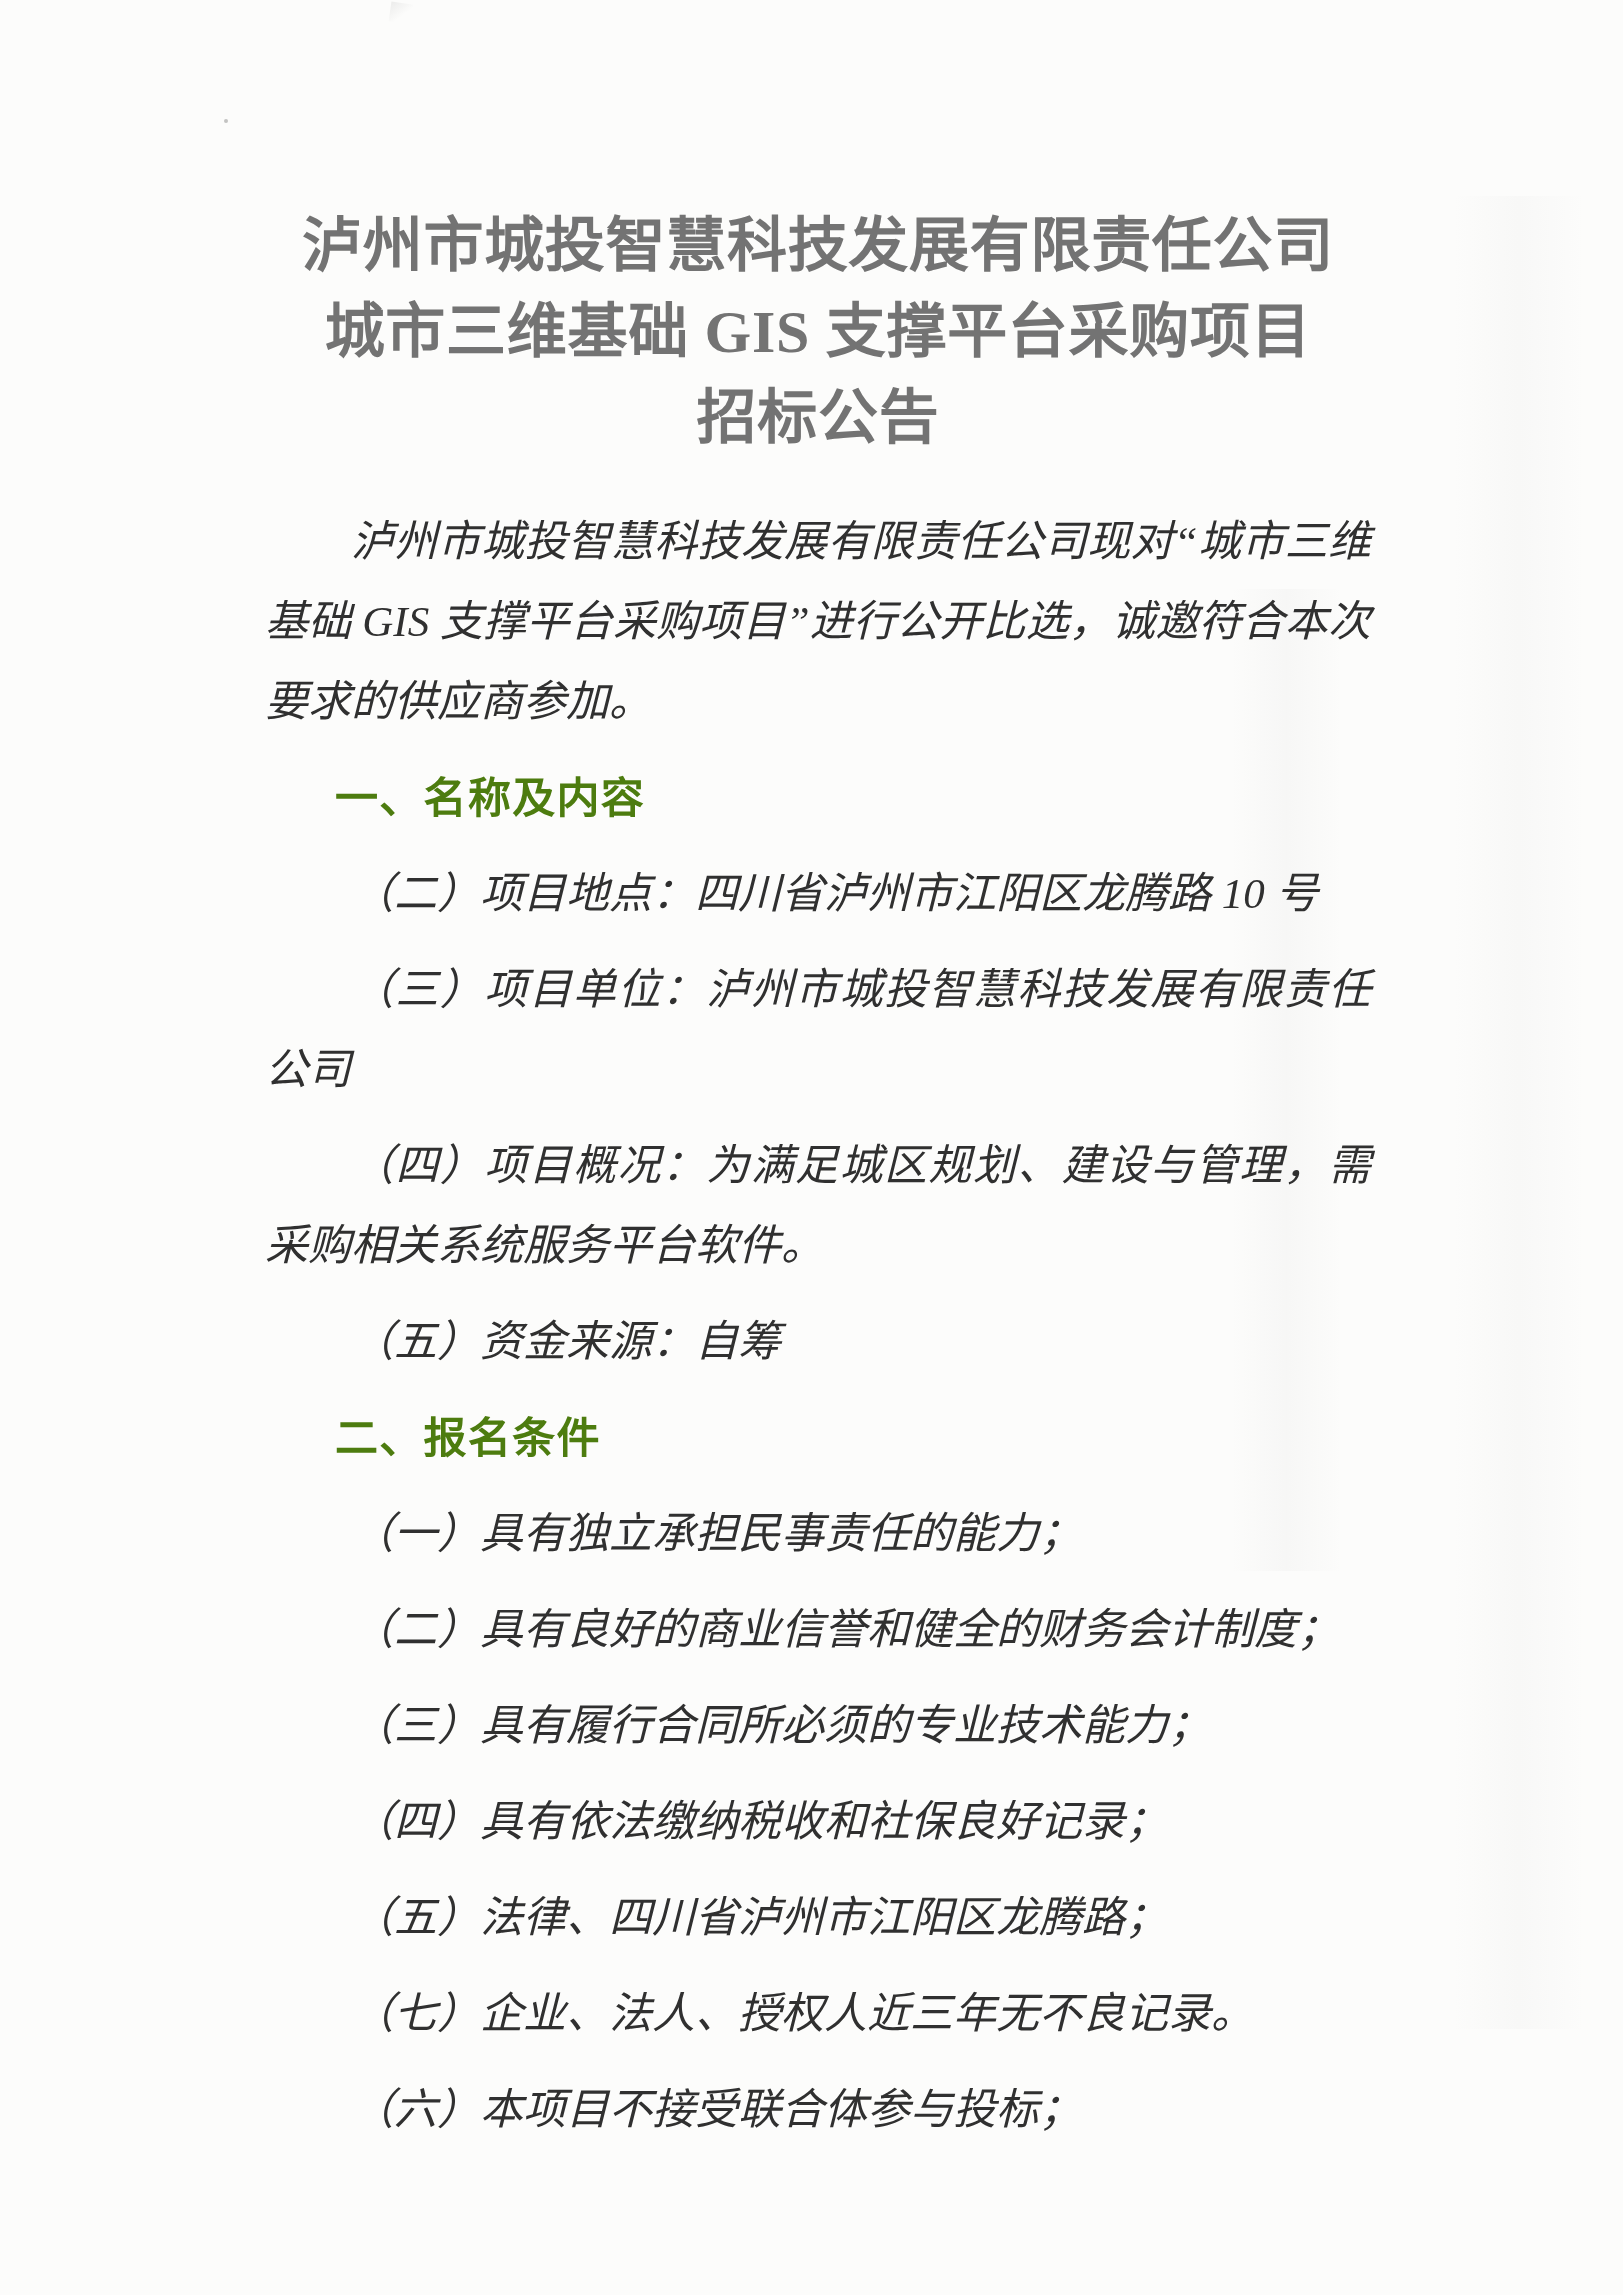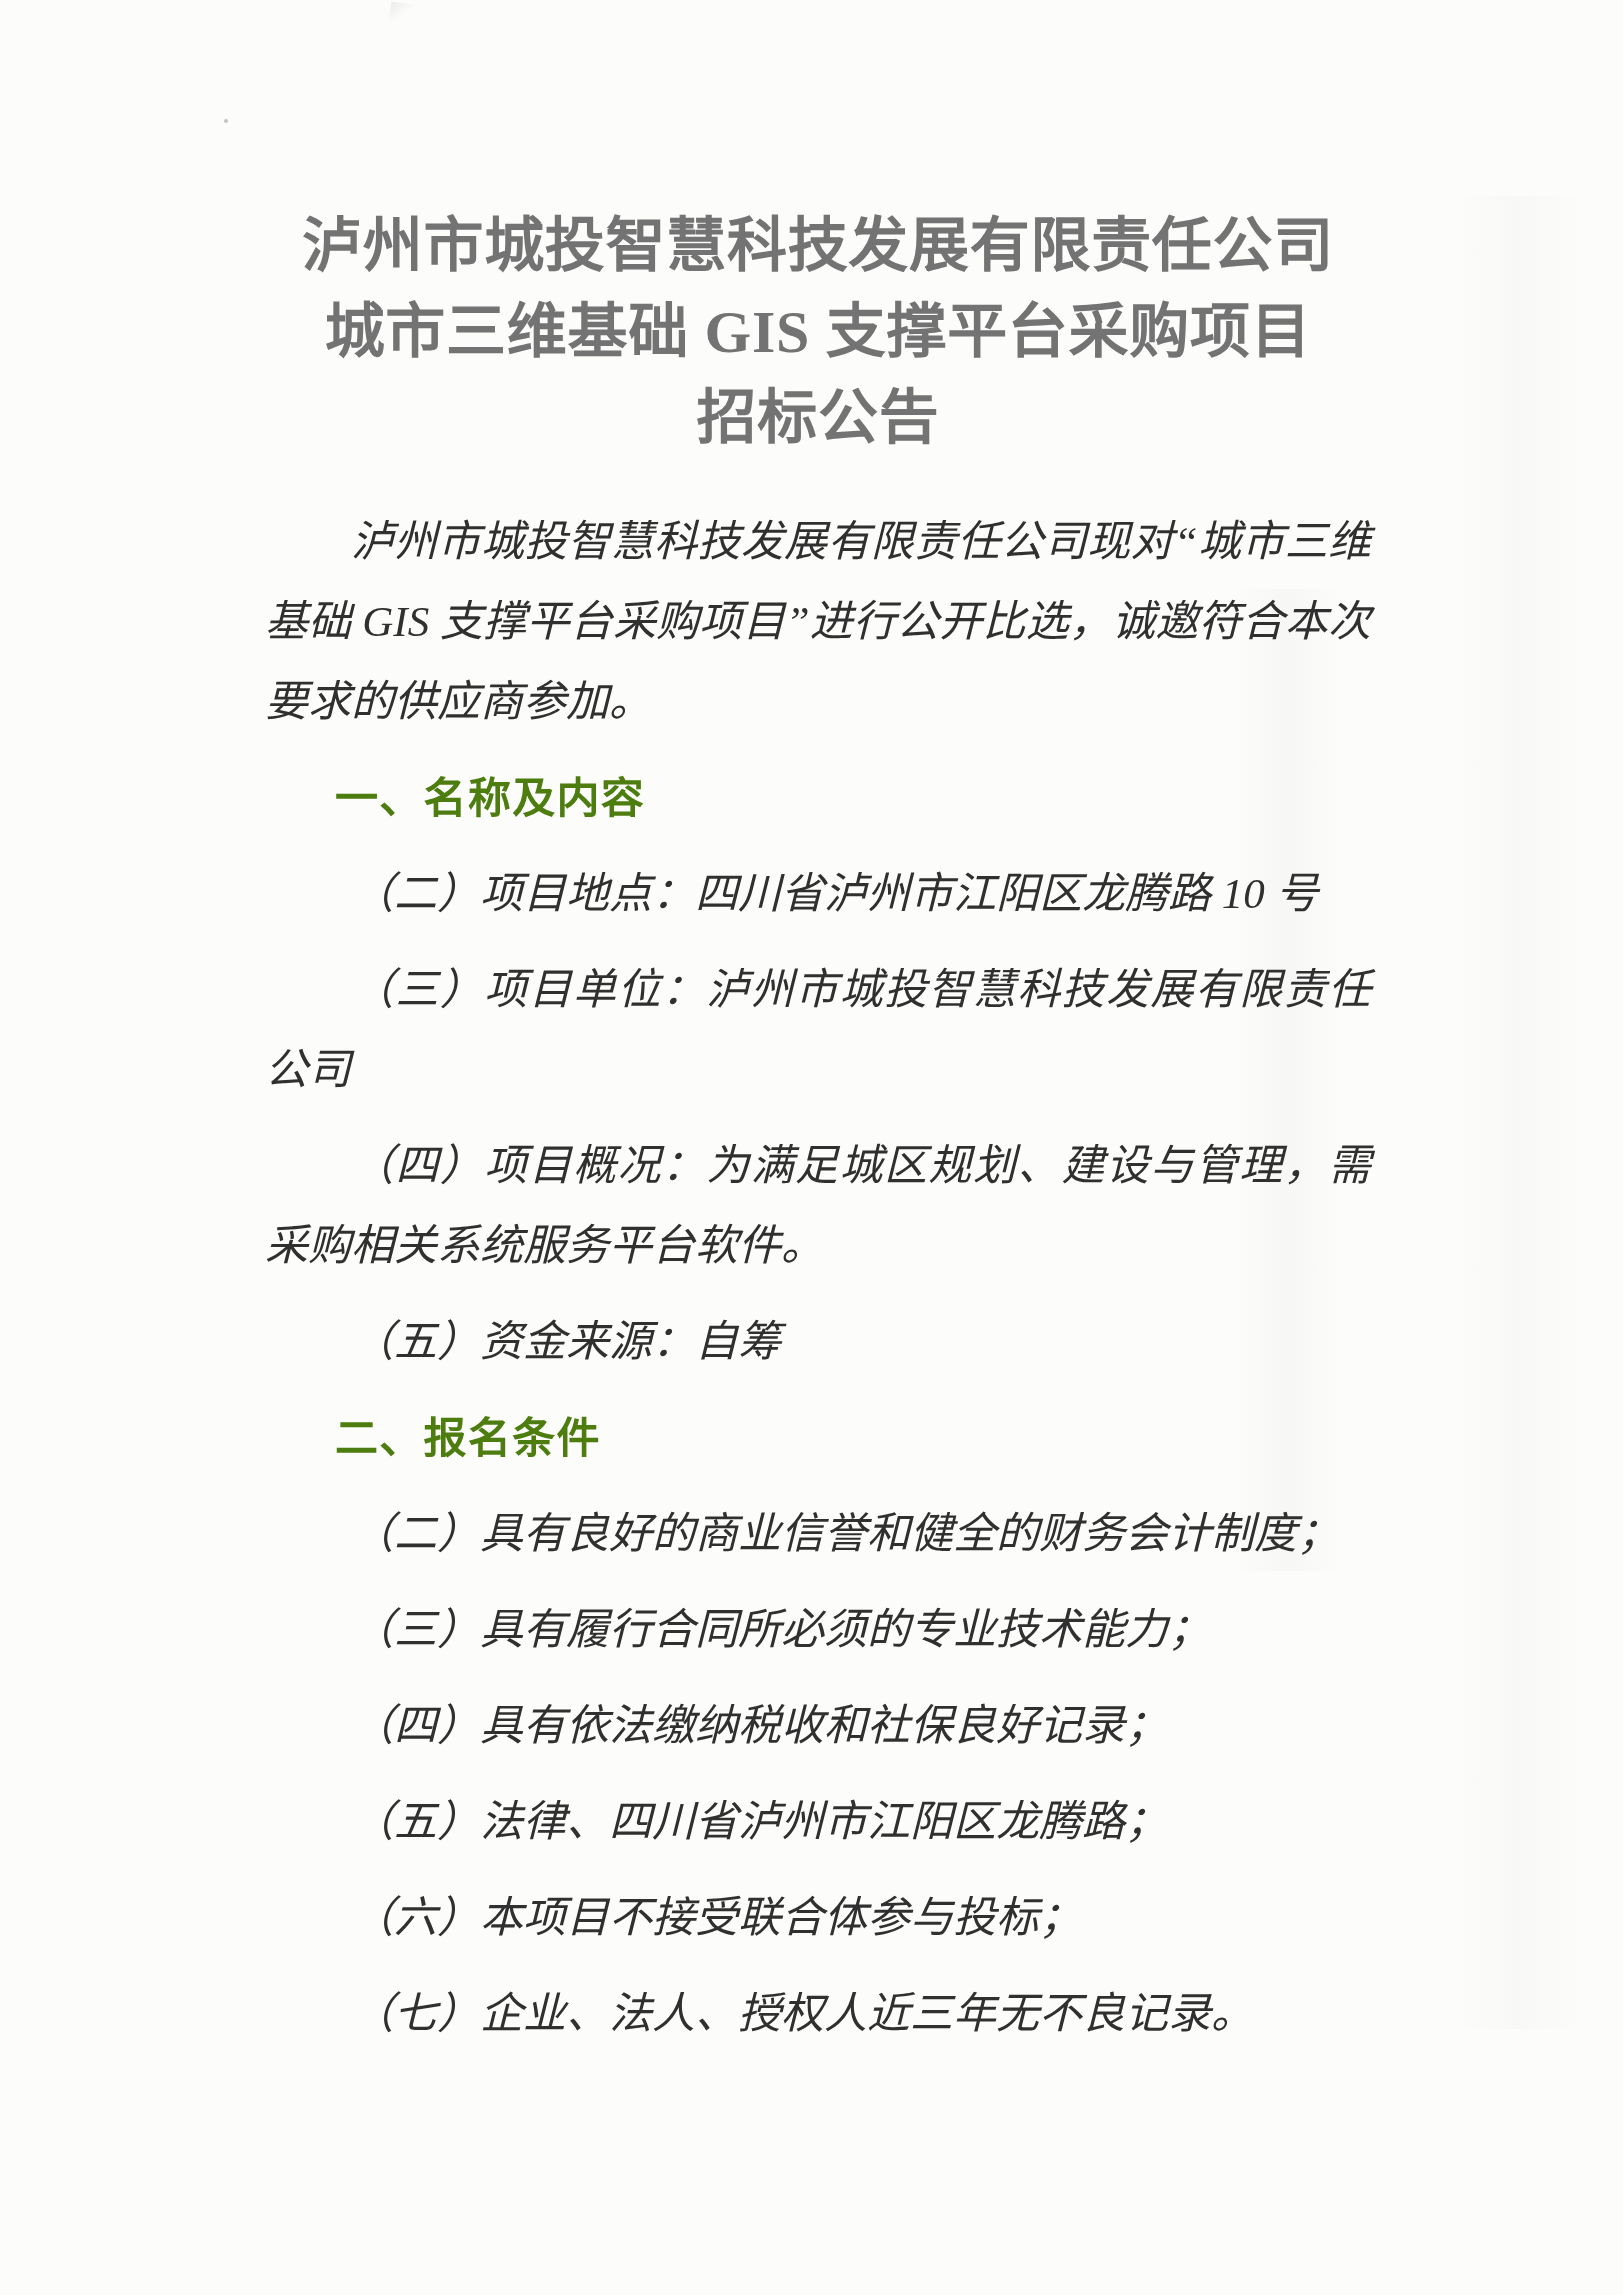--- a/index.html
+++ b/index.html
@@ -108,23 +108,24 @@
 
       <h2 class="section-heading">一、名称及内容</h2>
 
       <p class="para">（二）项目地点：四川省泸州市江阳区龙腾路 10 号</p>
       <p class="para">（三）项目单位：泸州市城投智慧科技发展有限责任公司</p>
       <p class="para">（四）项目概况：为满足城区规划、建设与管理，需采购相关系统服务平台软件。</p>
       <p class="para">（五）资金来源：自筹</p>
 
       <h2 class="section-heading">二、报名条件</h2>
 
+      <p class="para">（一）具有独立承担民事责任的能力；</p>
       <p class="para">（二）具有良好的商业信誉和健全的财务会计制度；</p>
       <p class="para">（三）具有履行合同所必须的专业技术能力；</p>
       <p class="para">（四）具有依法缴纳税收和社保良好记录；</p>
       <p class="para">（五）法律、四川省泸州市江阳区龙腾路；</p>
+      <p class="para">（七）企业、法人、授权人近三年无不良记录。</p>
       <p class="para">（六）本项目不接受联合体参与投标；</p>
-      <p class="para">（七）企业、法人、授权人近三年无不良记录。</p>
 
     </main>
   </div>
 </div>
 
 
 </body></html>

